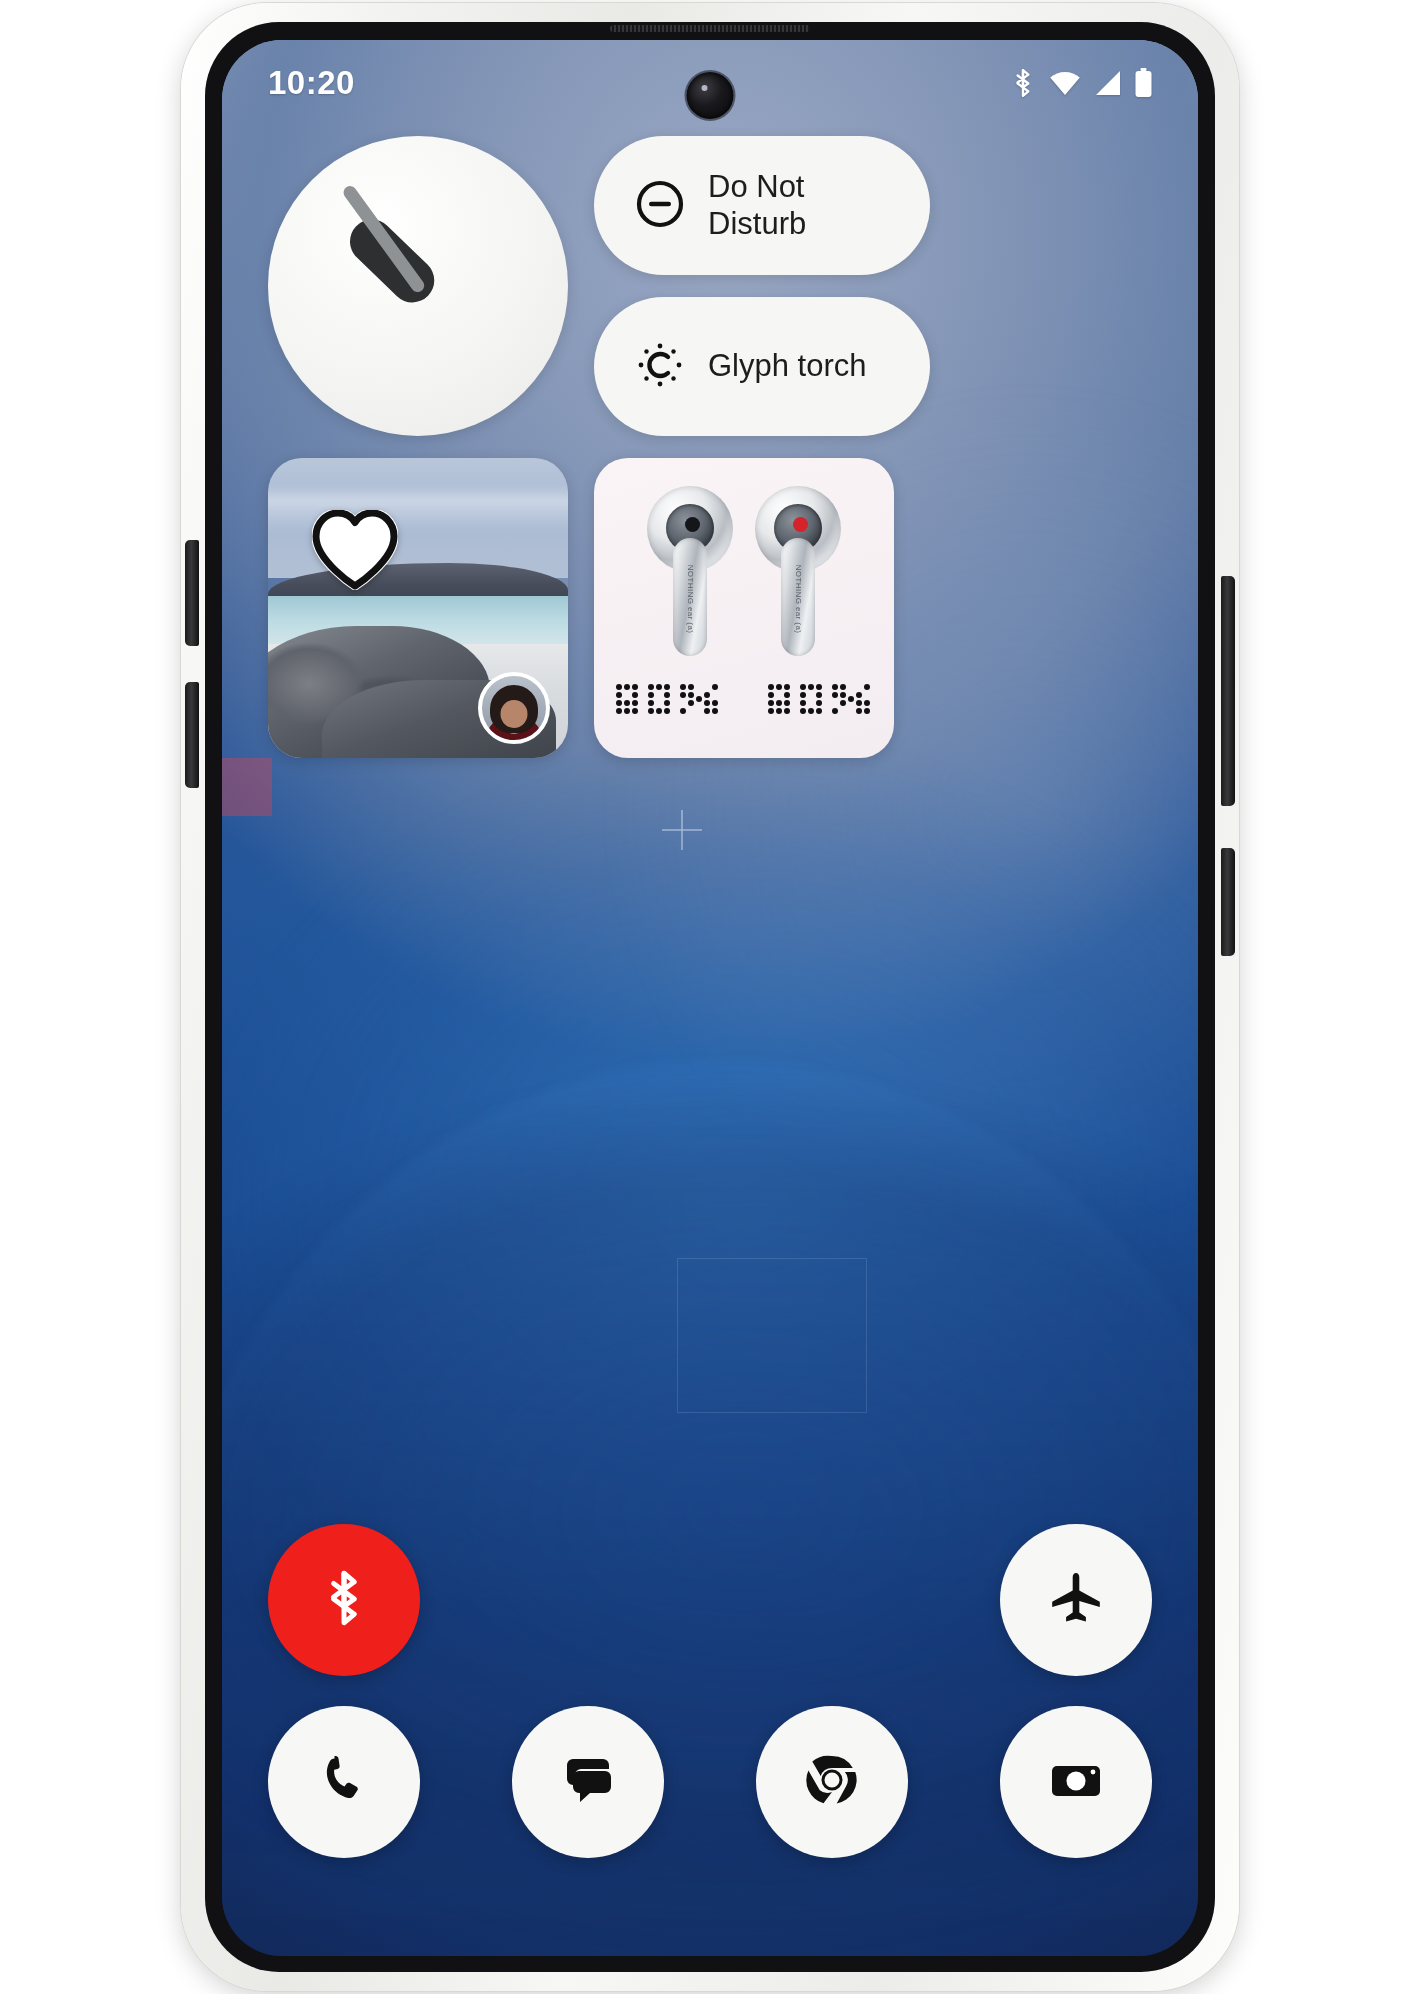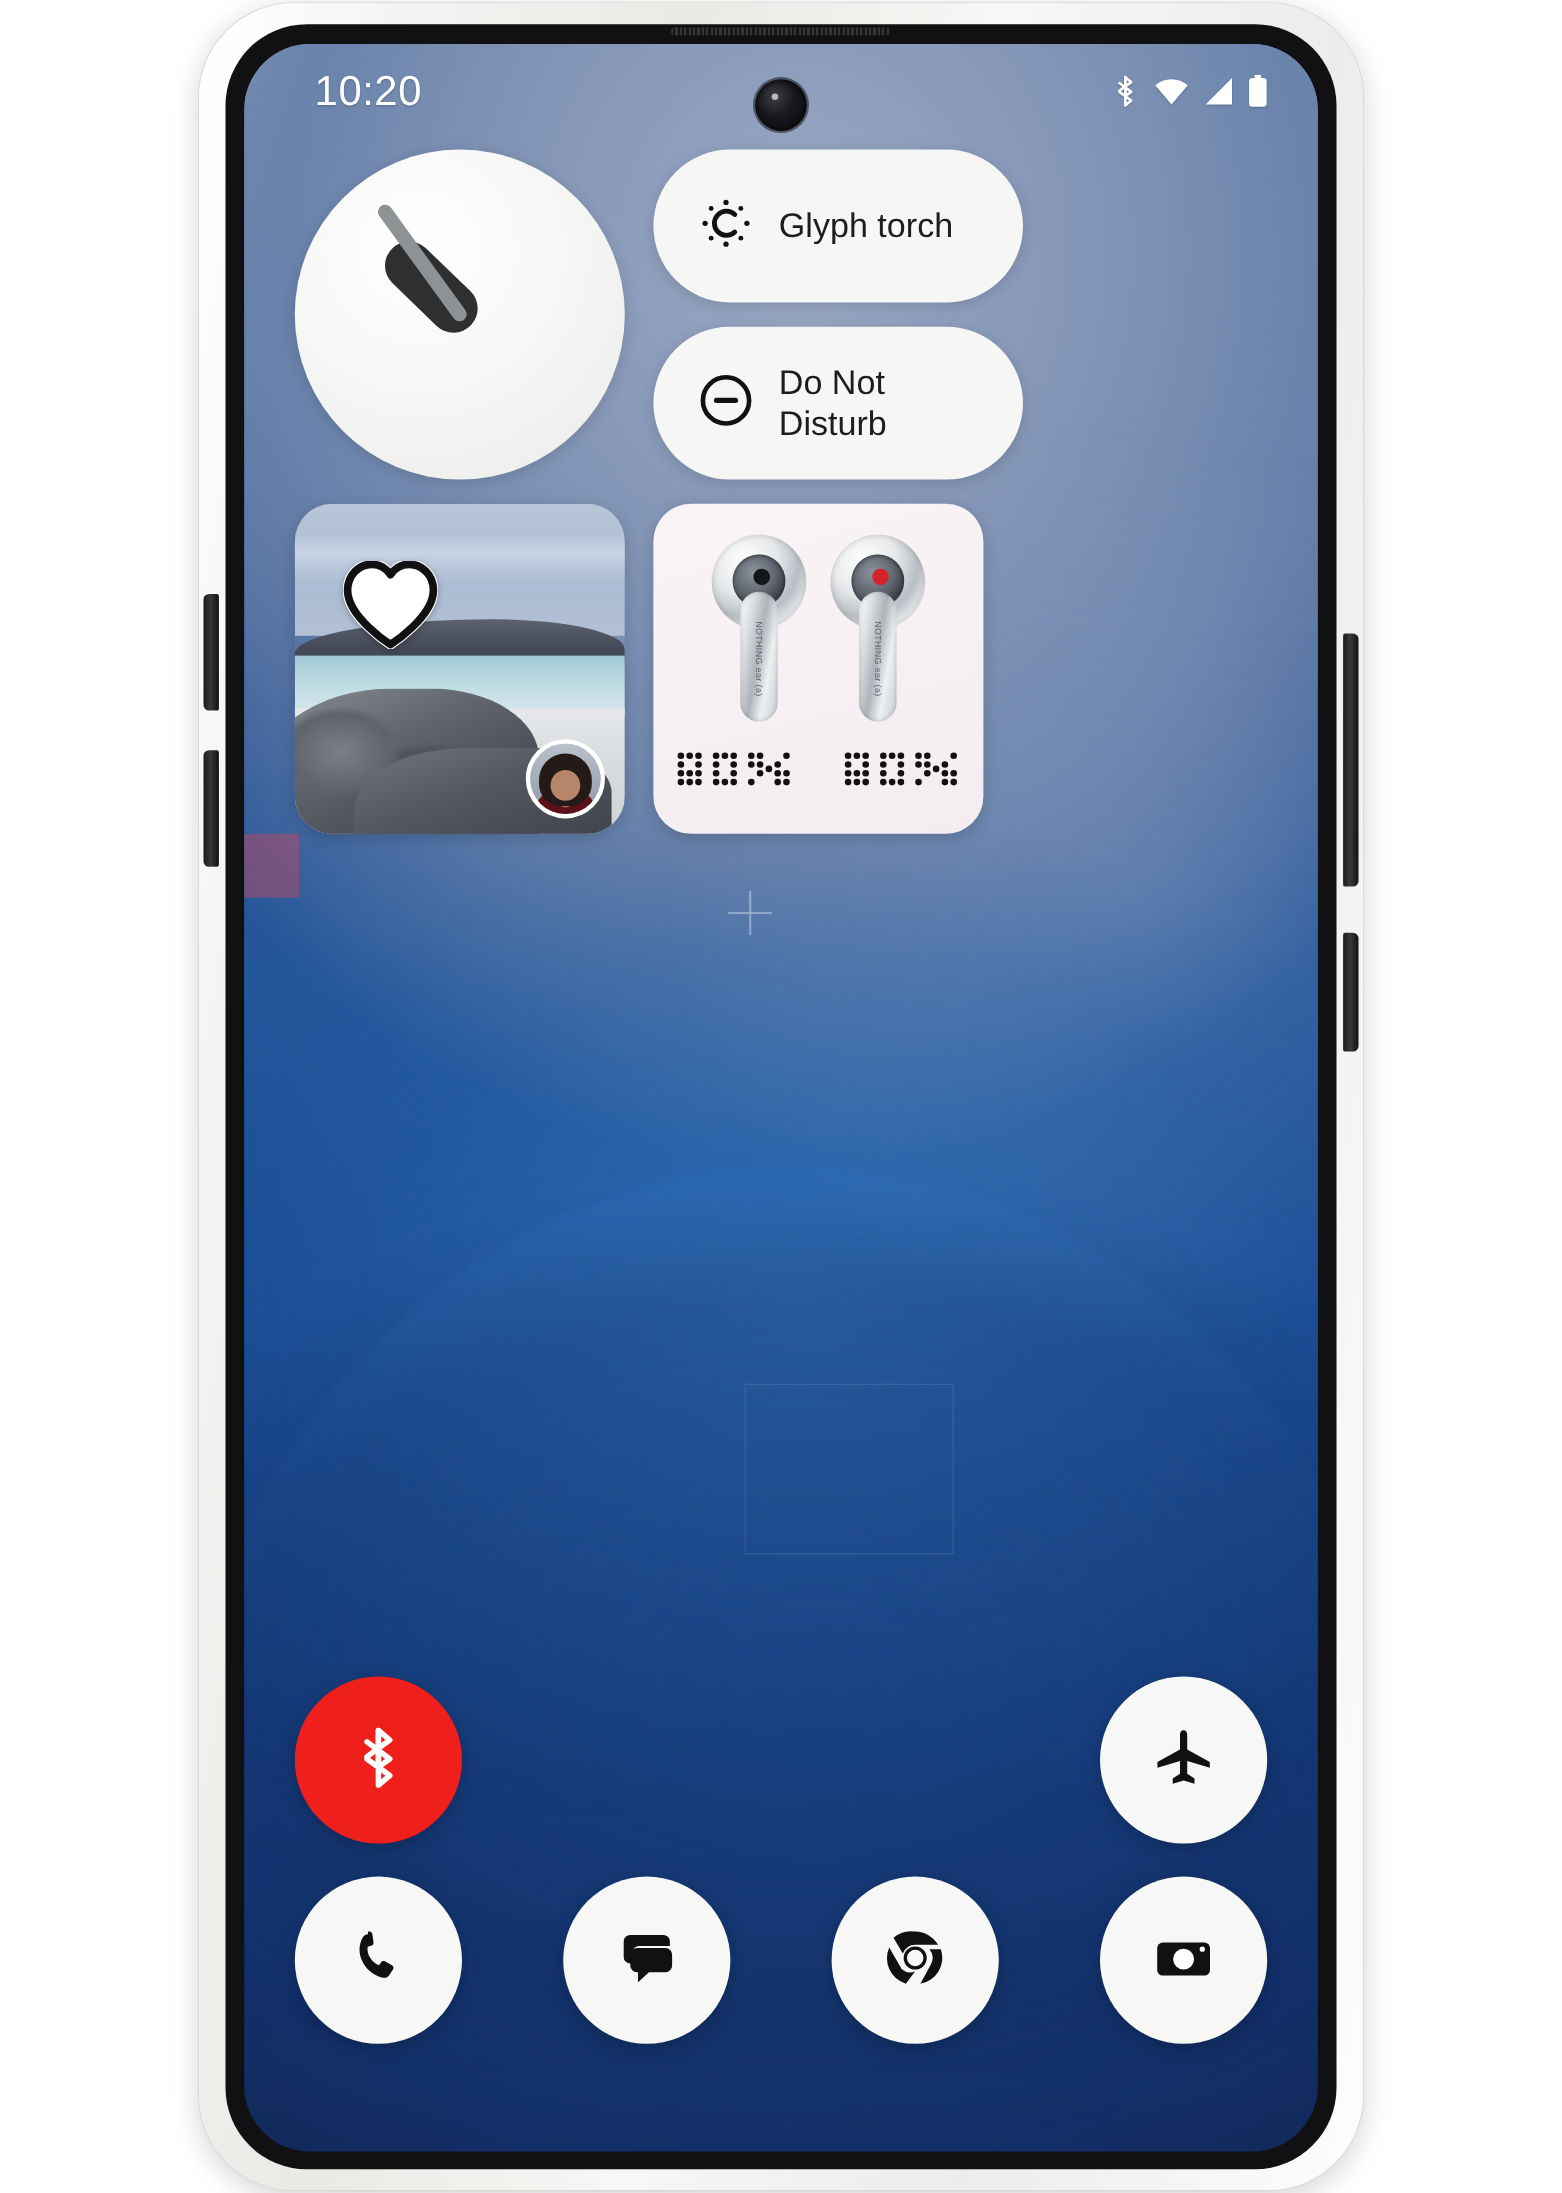--- a/index.html
+++ b/index.html
@@ -110,21 +110,21 @@
     position:absolute; left:455px; top:1218px; width:190px; height:155px;
     border:1px solid rgba(180,200,235,.18);
   }
 
   
   .statusbar{
     position:absolute; left:0; top:0; width:100%; height:86px;
     display:flex; align-items:center; justify-content:space-between;
     padding:0 46px; color:#fff;
   }
-  .clock{ font-size:38px; font-weight:400; letter-spacing:.5px; text-shadow:0 1px 2px rgba(0,0,0,.22);margin-left:18px; }
+  .clock{ font-size:33px; font-weight:700; letter-spacing:.5px; text-shadow:0 1px 2px rgba(0,0,0,.22); }
   .status-icons{ display:flex; align-items:center; gap:13px; }
   .status-icons svg{ display:block; filter: drop-shadow(0 1px 1px rgba(0,0,0,.2)); }
 
   .punch-hole{
     position:absolute; left:50%; top:32px; transform:translateX(-50%);
     width:47px; height:47px; border-radius:50%;
     background: radial-gradient(circle at 38% 34%, #3c3c42 0%, #19191d 42%, #0a0a0c 100%);
     box-shadow: 0 0 0 2px rgba(10,10,14,.5), inset 0 0 6px #000;
   }
   .punch-hole:after{
@@ -369,49 +369,49 @@
     <div class="widgets">
 
       <div class="wrow">
 
         <div class="clock-widget">
           <div class="hand-hour"></div>
           <div class="hand-min"></div>
         </div>
 
         <div class="wcol">
+
+          <div class="pill">
+            <span>
+              <svg width="52" height="52" viewBox="0 0 52 52">
+                <circle cx="26" cy="26" r="21" fill="none" stroke="#111" stroke-width="4.2"></circle>
+                <rect x="15" y="23.7" width="22" height="4.6" rx="2.3" fill="#111"></rect>
+              </svg>
+            </span>
+            <div>
+              <div class="label">Do Not</div>
+              <div class="label">Disturb</div>
+            </div>
+          </div>
 
           <div class="pill">
             <span>
               <svg width="52" height="52" viewBox="0 0 52 52">
                 <path d="M34 18a11 11 0 1 0 0 16" fill="none" stroke="#111" stroke-width="4.4" stroke-linecap="round"></path>
                 <circle cx="26" cy="7" r="2.4" fill="#111"></circle>
                 <circle cx="26" cy="45" r="2.4" fill="#111"></circle>
                 <circle cx="7" cy="26" r="2.4" fill="#111"></circle>
                 <circle cx="45" cy="26" r="2.4" fill="#111"></circle>
                 <circle cx="12.5" cy="12.5" r="2.2" fill="#111"></circle>
                 <circle cx="39.5" cy="12.5" r="2.2" fill="#111"></circle>
                 <circle cx="12.5" cy="39.5" r="2.2" fill="#111"></circle>
                 <circle cx="39.5" cy="39.5" r="2.2" fill="#111"></circle>
               </svg>
             </span>
             <div class="label">Glyph torch</div>
-          </div>
-
-          <div class="pill">
-            <span>
-              <svg width="52" height="52" viewBox="0 0 52 52">
-                <circle cx="26" cy="26" r="21" fill="none" stroke="#111" stroke-width="4.2"></circle>
-                <rect x="15" y="23.7" width="22" height="4.6" rx="2.3" fill="#111"></rect>
-              </svg>
-            </span>
-            <div>
-              <div class="label">Do Not</div>
-              <div class="label">Disturb</div>
-            </div>
           </div>
         </div>
       </div>
 
       <div class="red-dot"></div>
 
       <div class="wrow" style="margin-top:22px;">
 
         <div class="sq">
           <div class="photo-sky"></div>

